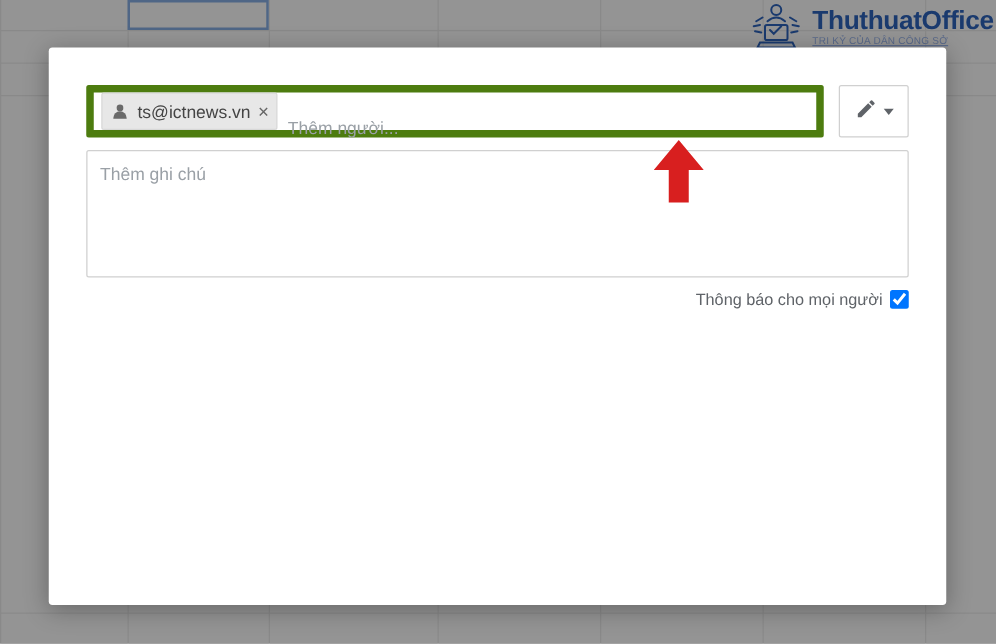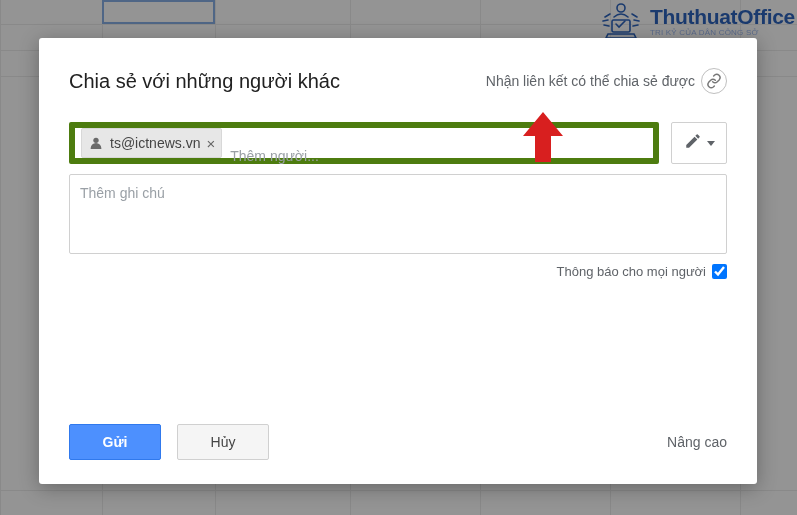--- a/index.html
+++ b/index.html
@@ -45,21 +45,21 @@
       position: absolute;
       top: 0; right: 2px;
       display: flex;
       align-items: center;
       gap: 6px;
       color: #1a3a6e;
     }
     .logo-icon svg { display: block; }
     .logo-text { display: flex; flex-direction: column; line-height: 1; }
     .logo-main { font-size: 21px; font-weight: bold; color: #1a3a6e; letter-spacing: -0.3px; }
-    .logo-sub { font-size: 8px; color: #5a6a8a; margin-top: 2px; letter-spacing: 0.2px; }
+    .logo-sub { font-size: 8px; color: #5a6a8a; margin-top: 2px; letter-spacing: 0.2px; text-decoration: underline; }
 
     .modal-header {
       display: flex;
       justify-content: space-between;
       align-items: center;
       margin-bottom: 28px;
     }
     .modal-title { font-size: 20px; color: #212121; font-weight: 400; }
     .share-link {
       display: flex;
@@ -129,21 +129,21 @@
       cursor: pointer;
     }
     .caret-down {
       width: 0; height: 0;
       border-left: 4px solid transparent;
       border-right: 4px solid transparent;
       border-top: 5px solid #5f6368;
     }
     .note-area {
       width: 100%;
-      height: 80px;
+      height: 102px;
       border: 1px solid #d0d0d0;
       border-radius: 2px;
       padding: 10px;
       font-size: 14px;
       font-family: inherit;
       color: #444;
       resize: none;
       outline: none;
     }
     .note-area::placeholder { color: #9aa0a6; }
@@ -229,32 +229,20 @@
     </svg>
   </span>
   <span class="logo-text">
     <span class="logo-main">ThuthuatOffice</span>
     <span class="logo-sub">TRI KỶ CỦA DÂN CÔNG SỞ</span>
   </span>
 </div>
 
 <div class="modal">
 
-  <div class="modal-header">
-    <div class="modal-title">Chia sẻ với những người khác</div>
-    <div class="share-link">
-      <span>Nhận liên kết có thể chia sẻ được</span>
-      <span class="link-icon">
-        <svg width="16" height="16" viewBox="0 0 24 24" fill="none" stroke="#777" stroke-width="2.2" stroke-linecap="round">
-          <path d="M10 13a5 5 0 0 0 7 0l3-3a5 5 0 0 0-7-7l-1.5 1.5"></path>
-          <path d="M14 11a5 5 0 0 0-7 0l-3 3a5 5 0 0 0 7 7l1.5-1.5"></path>
-        </svg>
-      </span>
-    </div>
-  </div>
 
   <div class="arrow-pointer">
     <svg width="48" height="52" viewBox="0 0 48 52">
       <path d="M24 0 L44 24 L32 24 L32 50 L16 50 L16 24 L4 24 Z" fill="#d81f1f"></path>
     </svg>
   </div>
 
 
   <div class="row1">
     <div class="people-input">
@@ -280,19 +268,14 @@
     </div>
   </div>
 
   <textarea class="note-area" placeholder="Thêm ghi chú" style=""></textarea>
 
   <div class="notify-row">
     <span>Thông báo cho mọi người</span>
     <input type="checkbox" checked="" style="">
   </div>
 
-  <div class="footer">
-    <button class="btn btn-primary">Gửi</button>
-    <button class="btn btn-secondary">Hủy</button>
-    <span class="advanced">Nâng cao</span>
-  </div>
 
 </div>
 
 </body></html>

